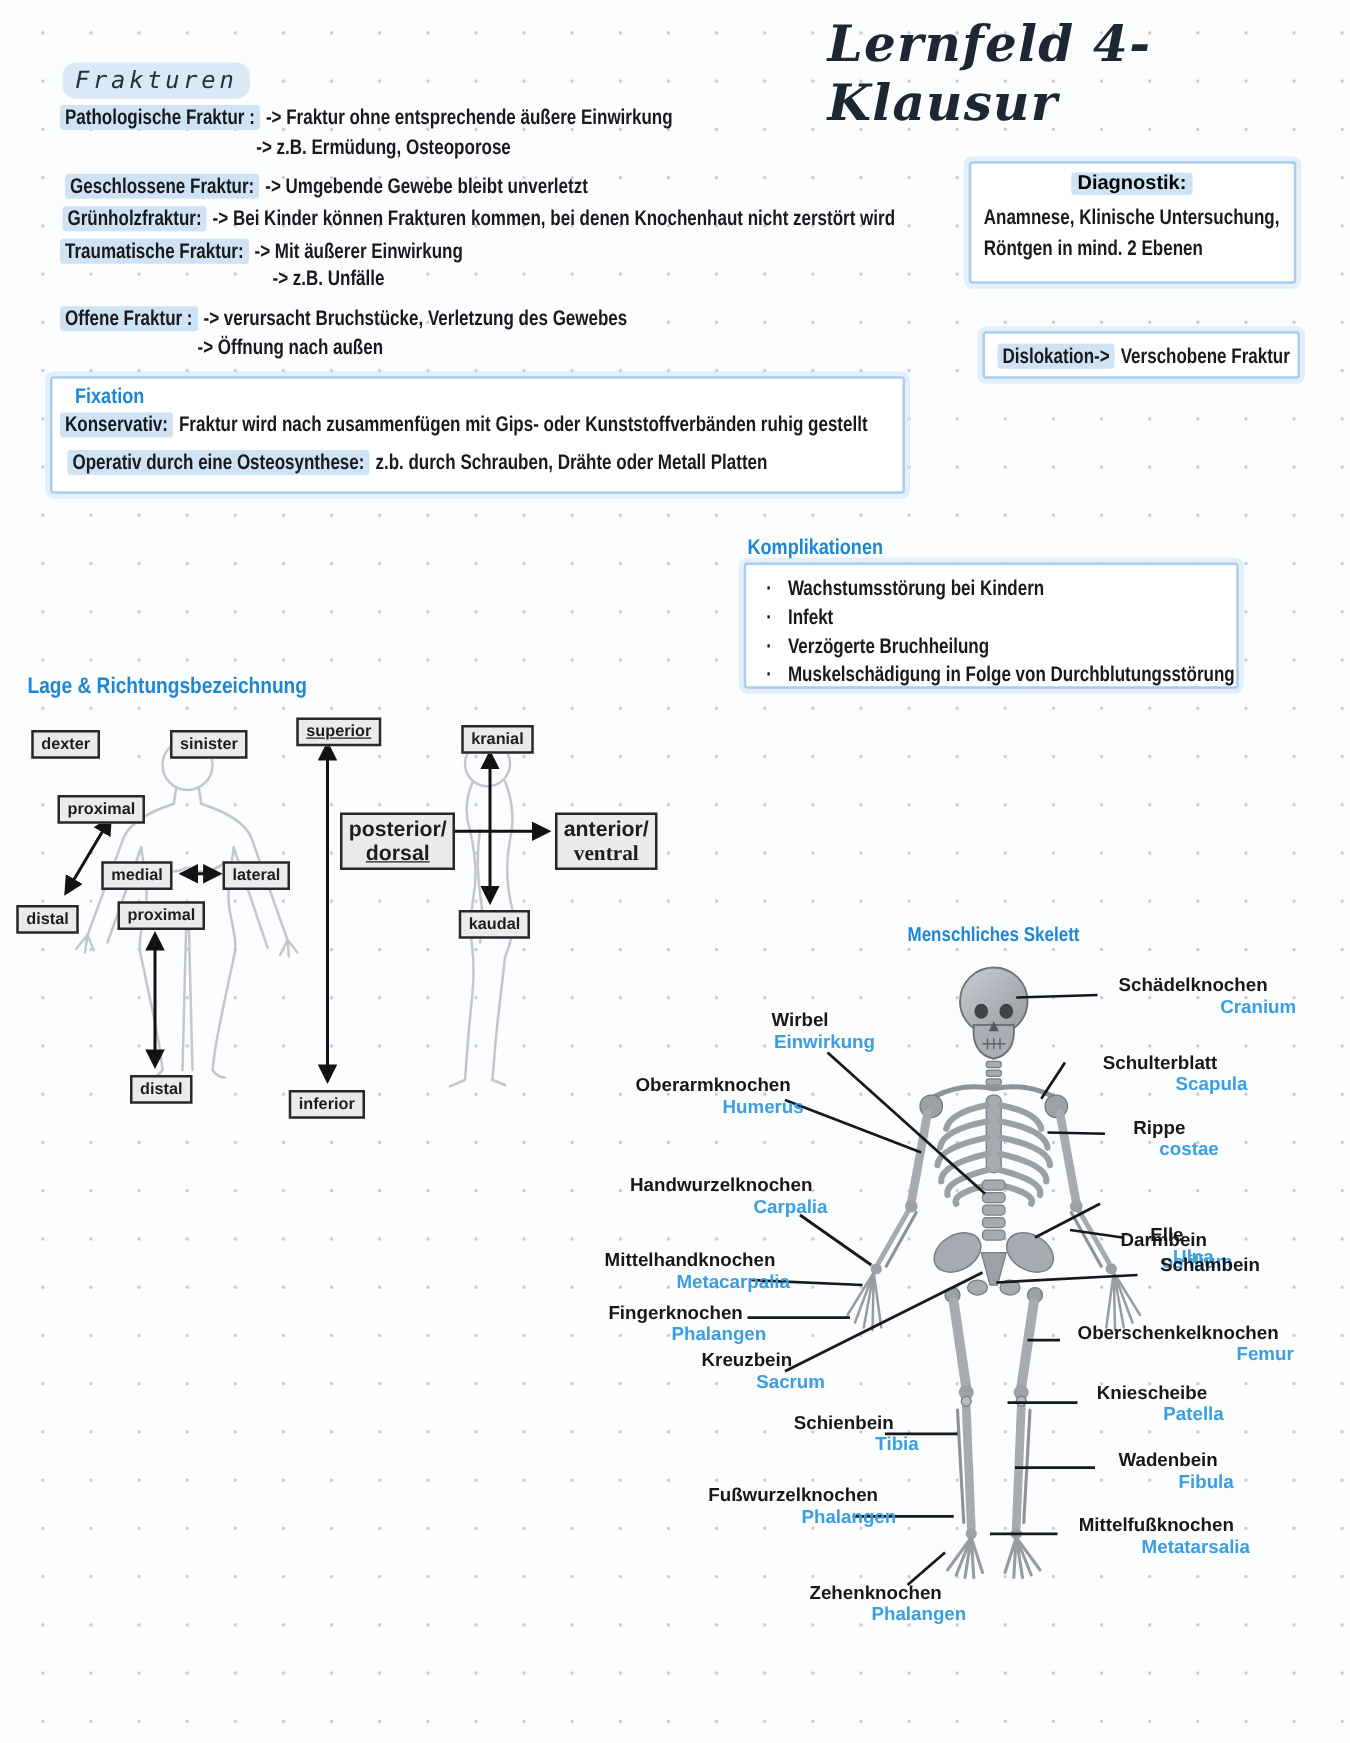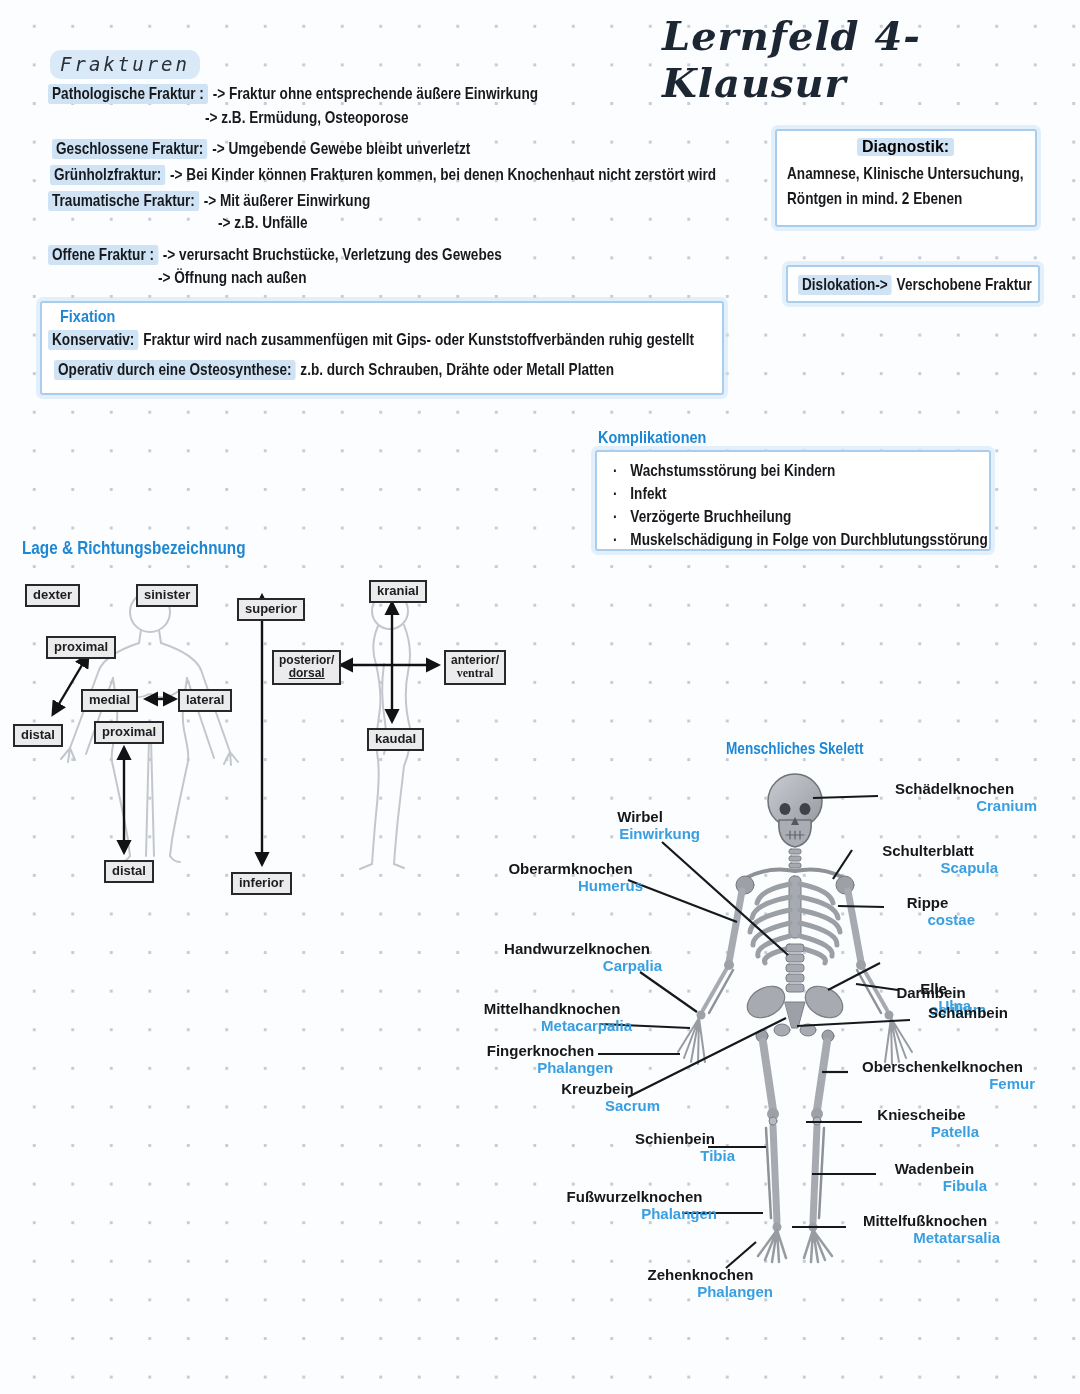--- a/index.html
+++ b/index.html
@@ -13,21 +13,21 @@
   .abs{position:absolute;}
   .script-title{position:absolute; left:662px; top:12px; font:italic 600 40px "DejaVu Serif", serif; color:#1c2733; letter-spacing:1px;}
   .fr-head{position:absolute; left:50px; top:50px; font:italic 500 19px "DejaVu Sans Mono", monospace; letter-spacing:3px; color:#2a2f36; background:#d9e9f8; padding:3px 10px 4px; border-radius:11px;}
   .hw{position:absolute; font:700 17px "Liberation Sans", sans-serif; color:#17191c; white-space:nowrap; transform:scaleX(.8); transform-origin:0 0;}
   .hw .sep{margin-left:6px;}
   .hl{background:#cfe3f5; padding:0 5px 1px; border-radius:3px;}
   .blue-head{position:absolute; font:700 17px "Liberation Sans", sans-serif; color:#1e87d3; white-space:nowrap; transform:scaleX(.85); transform-origin:0 0;}
   .note-box{position:absolute; background:#ffffff; border:2px solid #a9cdec; border-radius:3px; box-shadow:0 0 0 4px rgba(198,222,243,.45);}
   .kbullet::before{content:"·"; font-weight:900; margin-right:16px;}
   .dirlab{position:absolute; font:700 13px "Liberation Sans", sans-serif; color:#1b1d20; background:#ebebeb; border:2px solid #26282b; padding:2px 6px; white-space:nowrap; text-align:center; line-height:1.12; z-index:3;}
-  .dirlab.small{font-size:12px; padding:2px 5px;}
+  .dirlab.small{font-size:17px; padding:2px 5px;}
   .sk-lab{position:absolute; text-align:center; line-height:1.3; z-index:3;}
   .sk-lab .de{display:block; font:600 15px "Liberation Sans", sans-serif; color:#151719; white-space:nowrap;}
   .sk-lab .la{display:block; font:700 15px "Liberation Sans", sans-serif; color:#3a9fe0; white-space:nowrap;text-align:right;}
   svg.layer{position:absolute; left:0; top:0; z-index:1; pointer-events:none;}
   .z2{z-index:2;}
 </style>
 </head>
 <body>
 
 <div class="page">
@@ -247,21 +247,21 @@
   <div class="blue-head z2" style="left:22px;top:538px;font-size:18px;">Lage &amp; Richtungsbezeichnung</div>
 
   <div class="dirlab" style="left:25px;top:584px;">dexter</div>
   <div class="dirlab" style="left:136px;top:584px;">sinister</div>
   <div class="dirlab" style="left:46px;top:636px;">proximal</div>
   <div class="dirlab" style="left:81px;top:689px;">medial</div>
   <div class="dirlab" style="left:178px;top:689px;">lateral</div>
   <div class="dirlab" style="left:13px;top:724px;">distal</div>
   <div class="dirlab" style="left:94px;top:721px;">proximal</div>
   <div class="dirlab" style="left:104px;top:860px;">distal</div>
-  <div class="dirlab" style="left:237px;top:598px;">superior</div>
+  <div class="dirlab" style="left:237px;top:574px;text-decoration:underline;">superior</div>
   <div class="dirlab" style="left:231px;top:872px;">inferior</div>
   <div class="dirlab small" style="left:272px;top:650px;">
     <span style="display:block;">posterior/</span>
       <span style="display:block;text-decoration:underline;">dorsal</span>
   </div>
   <div class="dirlab" style="left:369px;top:580px;">kranial</div>
   <div class="dirlab" style="left:367px;top:728px;">kaudal</div>
   <div class="dirlab small" style="left:444px;top:650px;">
     <span style="display:block;">anterior/</span>
       <span style="display:block;font-family:Liberation Serif, serif;">ventral</span>

